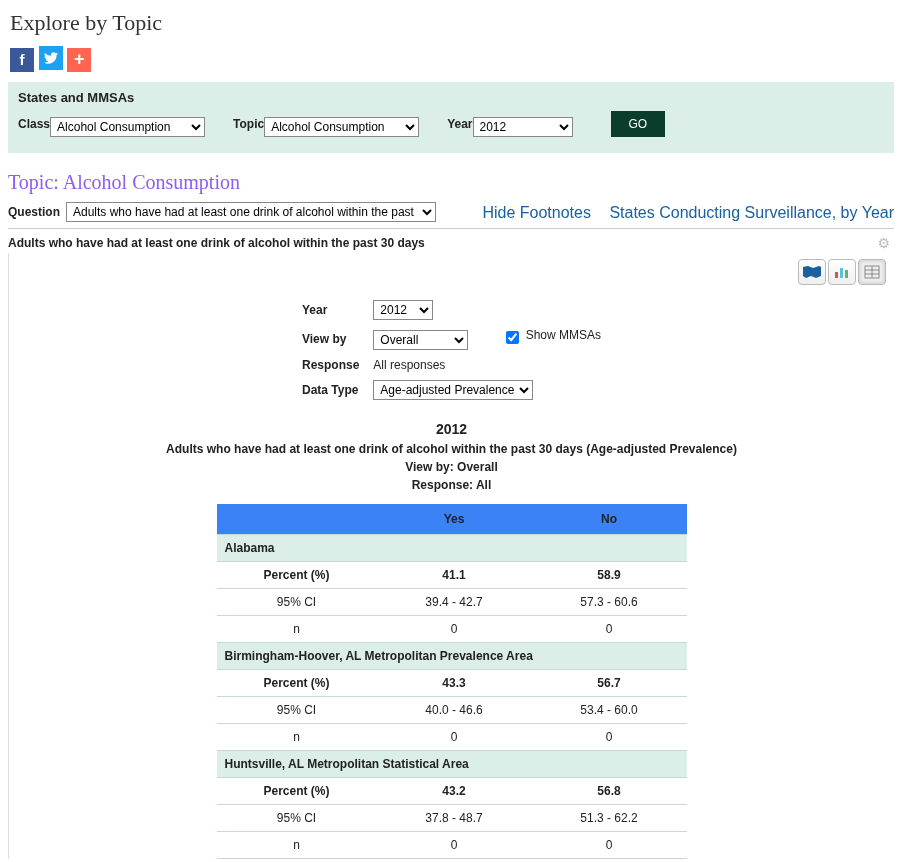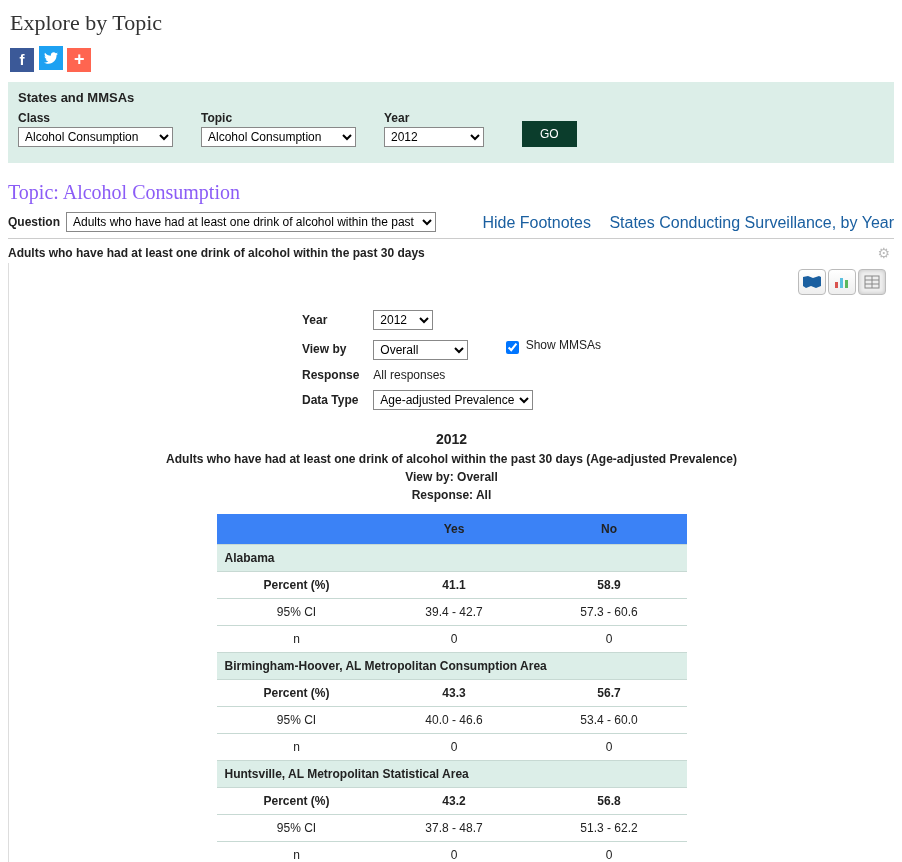--- a/index.html
+++ b/index.html
@@ -39,21 +39,21 @@
     background: #dceee8;
     padding: 8px 10px 16px 10px;
   }
   .filter-panel .panel-title {
     font-weight: bold;
     font-size: 13px;
     color: #222;
     margin-bottom: 6px;
   }
   .filter-row { display: flex; align-items: flex-end; gap: 28px; }
-  .filter-col { display: flex; flex-direction: column; }
+  .filter-col { display: flex; flex-direction: row; }
   .filter-col label { font-weight: bold; font-size: 12px; margin-bottom: 2px; }
   select {
     font-family: inherit;
     font-size: 12px;
     background: #fff;
     border: 1px solid #888;
     height: 20px;
     padding: 0 2px;
   }
   .go-btn {
@@ -298,21 +298,21 @@
           <td>95% CI</td>
           <td>39.4 - 42.7</td>
           <td>57.3 - 60.6</td>
         </tr>
         <tr>
           <td>n</td>
           <td>0</td>
           <td>0</td>
         </tr>
         <tr class="group">
-          <td colspan="3">Birmingham-Hoover, AL Metropolitan Consumption Area</td>
+          <td colspan="3">Birmingham-Hoover, AL Metropolitan Prevalence Area</td>
         </tr>
         <tr class="bold">
           <td>Percent (%)</td>
           <td>43.3</td>
           <td>56.7</td>
         </tr>
         <tr>
           <td>95% CI</td>
           <td>40.0 - 46.6</td>
           <td>53.4 - 60.0</td>

